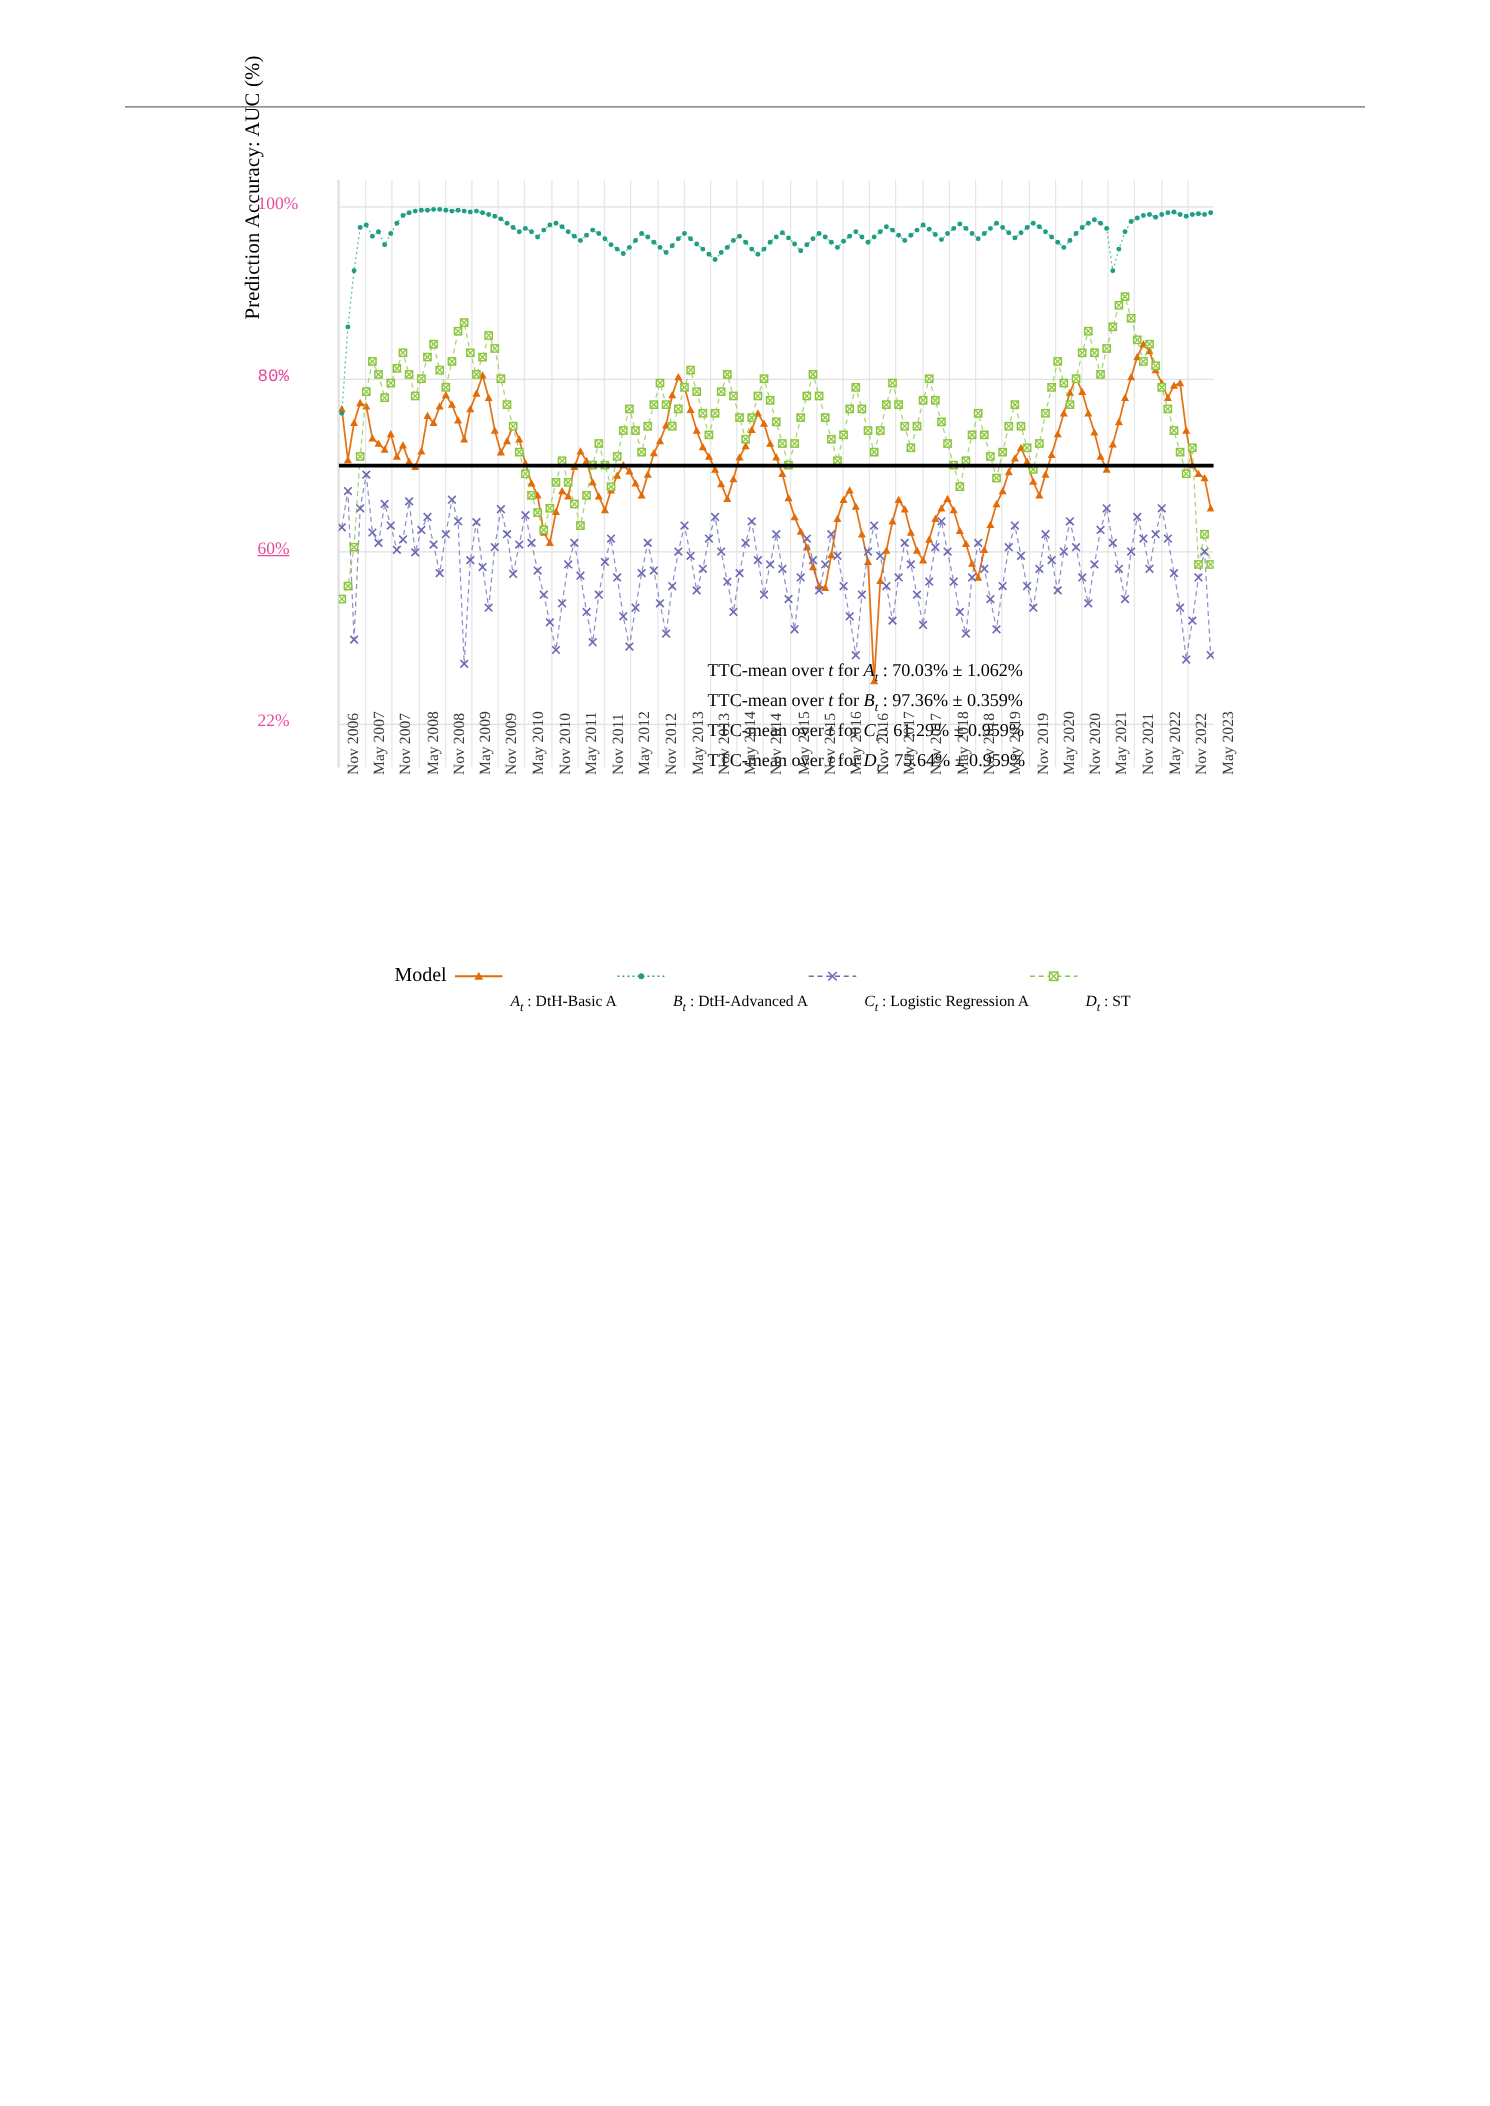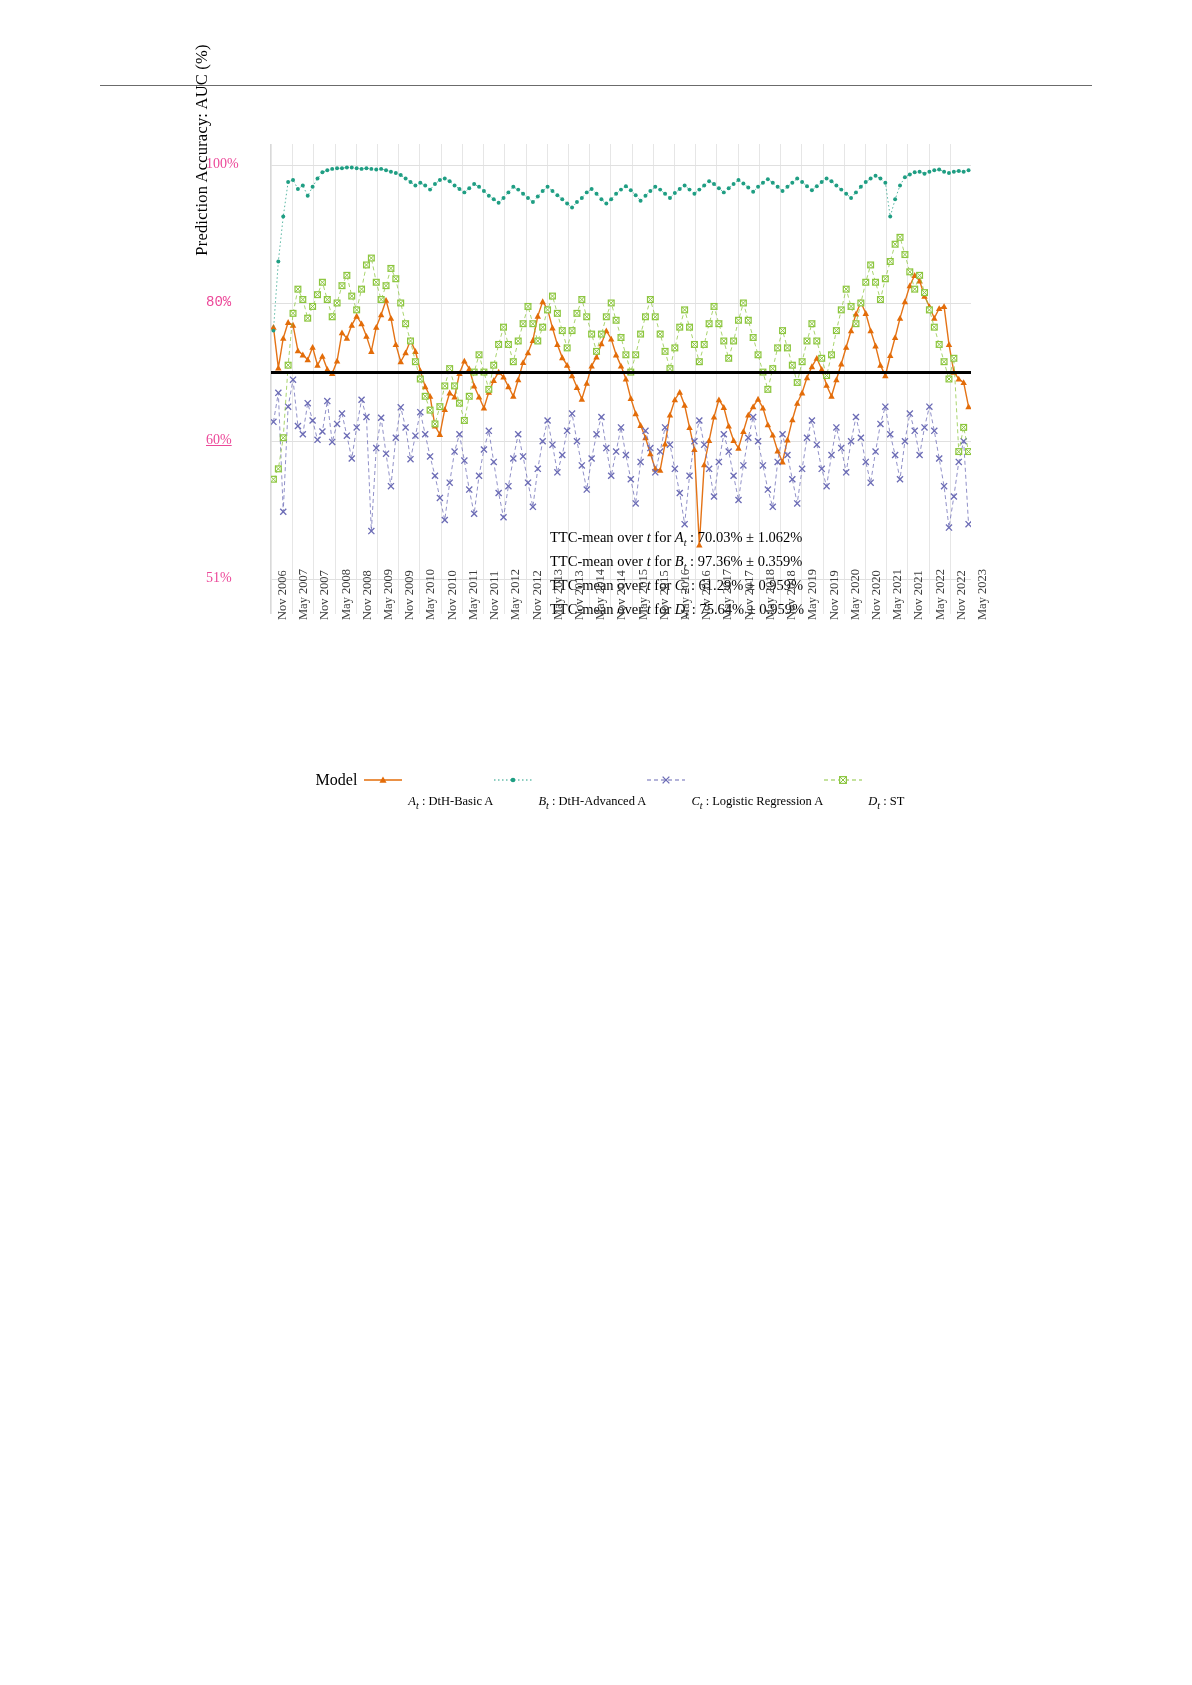--- a/index.html
+++ b/index.html
@@ -97,21 +97,21 @@
     position: absolute;
     left: 0; top: 0;
     width: 700px;
     height: 470px;
     overflow: visible;
   }
 
   
   .annotation {
     position: absolute;
-    left: 400px;
+    left: 416px;
     top: 408px;
     font-size: 14.5px;
     line-height: 19px;
     white-space: nowrap;
   }
   .annotation div { }
   i { font-style: italic; }
   .sub {
     font-size: 10px;
     vertical-align: sub;
@@ -2385,21 +2385,21 @@
             </g>
           </g>
         </svg>
       <div class="threshold-line" id="threshline" style="top: 226.881px;"></div>
     </div>
 
     <div id="yticks">
         <div class="ytick-label" style="top: 35.7353px; left: 56px;">100%</div>
         <div class="ytick-label" style="top: 173.971px; left: 56px; font-family: Liberation Mono, monospace;">80%</div>
         <div class="ytick-label" style="top: 312.206px; left: 56px; text-decoration: underline;">60%</div>
-        <div class="ytick-label" style="top: 450.441px; left: 56px;">51%</div>
+        <div class="ytick-label" style="top: 450.441px; left: 56px;">22%</div>
       </div>
 
     <div class="annotation" id="annotation">
         <div>TTC-mean over <i>t</i> for <i>A</i><span class="sub">t</span> : 70.03% ± 1.062%</div>
         <div>TTC-mean over <i>t</i> for <i>B</i><span class="sub">t</span> : 97.36% ± 0.359%</div>
         <div>TTC-mean over <i>t</i> for <i>C</i><span class="sub">t</span> : 61.29% ± 0.959%</div>
         <div>TTC-mean over <i>t</i> for <i>D</i><span class="sub">t</span> : 75.64% ± 0.959%</div>
       </div>
 
     <div class="xticks" id="xticks">

